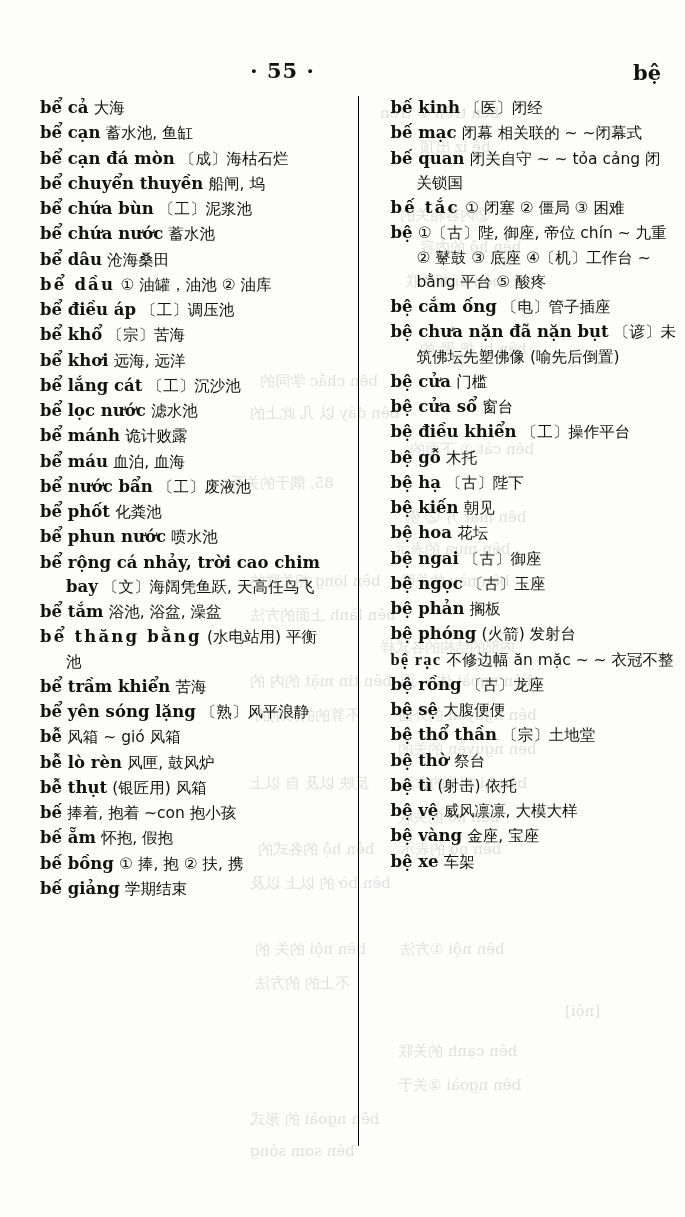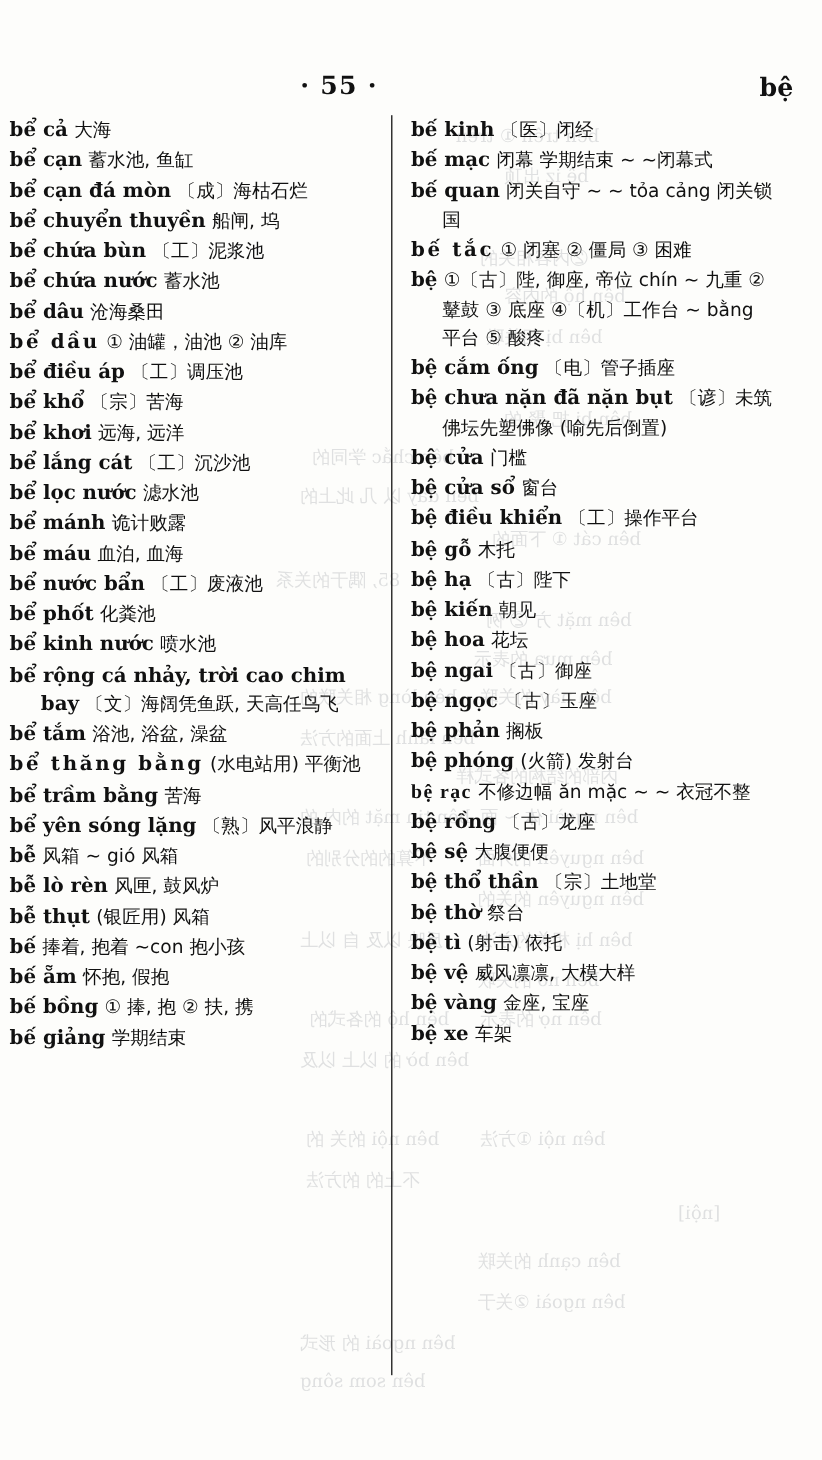--- a/index.html
+++ b/index.html
@@ -46,25 +46,25 @@
     top: 2px;
     font-size: 21px;
     font-weight: bold;
     font-family: "DejaVu Serif", serif;
   }
 
   
   .columns {
     position: absolute;
     top: 96px;
-    left: 8px;
+    left: 40px;
     width: 636px;
     height: 1065px;
     display: flex;
-    gap: 0px;
+    gap: 16px;
   }
   .col {
     width: 310px;
     position: relative;
   }
   .col.left {
     padding-right: 8px;
   }
   .divider {
     width: 1px;
@@ -185,29 +185,29 @@
       <div class="entry"><span class="hw">bể lọc nước</span> <span class="gl">滤水池</span></div>
 
       <div class="entry"><span class="hw">bể mánh</span> <span class="gl">诡计败露</span></div>
 
       <div class="entry"><span class="hw">bể máu</span> <span class="gl">血泊, 血海</span></div>
 
       <div class="entry"><span class="hw">bể nước bẩn</span> <span class="gl">〔工〕废液池</span></div>
 
       <div class="entry"><span class="hw">bể phốt</span> <span class="gl">化粪池</span></div>
 
-      <div class="entry"><span class="hw">bể kinh nước</span> <span class="gl">喷水池</span></div>
+      <div class="entry"><span class="hw">bể phun nước</span> <span class="gl">喷水池</span></div>
 
       <div class="entry"><span class="hw">bể rộng cá nhảy, trời cao chim bay</span> <span class="gl">〔文〕海阔凭鱼跃, 天高任鸟飞</span></div>
 
       <div class="entry"><span class="hw">bể tắm</span> <span class="gl">浴池, 浴盆, 澡盆</span></div>
 
       <div class="entry"><span class="hw sp">bể thăng bằng</span> <span class="gl">(水电站用) 平衡池</span></div>
 
-      <div class="entry"><span class="hw">bể trầm bằng</span> <span class="gl">苦海</span></div>
+      <div class="entry"><span class="hw">bể trầm khiển</span> <span class="gl">苦海</span></div>
 
       <div class="entry"><span class="hw">bể yên sóng lặng</span> <span class="gl">〔熟〕风平浪静</span></div>
 
       <div class="entry"><span class="hw">bễ</span> <span class="gl">风箱 ~ gió 风箱</span></div>
 
       <div class="entry"><span class="hw">bễ lò rèn</span> <span class="gl">风匣, 鼓风炉</span></div>
 
       <div class="entry"><span class="hw">bễ thụt</span> <span class="gl">(银匠用) 风箱</span></div>
 
       <div class="entry"><span class="hw">bế</span> <span class="gl">捧着, 抱着 ~con 抱小孩</span></div>
@@ -219,21 +219,21 @@
       <div class="entry"><span class="hw">bế giảng</span> <span class="gl">学期结束</span></div>
 
     </div>
 
     <div class="divider"></div>
 
     <div class="col right">
 
       <div class="entry"><span class="hw">bế kinh</span> <span class="gl">〔医〕闭经</span></div>
 
-      <div class="entry"><span class="hw">bế mạc</span> <span class="gl">闭幕 学期结束 ~ ~闭幕式</span></div>
+      <div class="entry"><span class="hw">bế mạc</span> <span class="gl">闭幕 相关联的 ~ ~闭幕式</span></div>
 
       <div class="entry"><span class="hw">bế quan</span> <span class="gl">闭关自守 ~ ~ tỏa cảng 闭关锁国</span></div>
 
       <div class="entry"><span class="hw sp">bế tắc</span> <span class="gl">① 闭塞 ② 僵局 ③ 困难</span></div>
 
       <div class="entry"><span class="hw">bệ</span> <span class="gl">①〔古〕陛, 御座, 帝位 chín ~ 九重 ② 鼙鼓 ③ 底座 ④〔机〕工作台 ~ bằng 平台 ⑤ 酸疼</span></div>
 
       <div class="entry"><span class="hw">bệ cắm ống</span> <span class="gl">〔电〕管子插座</span></div>
 
       <div class="entry"><span class="hw">bệ chưa nặn đã nặn bụt</span> <span class="gl">〔谚〕未筑佛坛先塑佛像 (喻先后倒置)</span></div>

